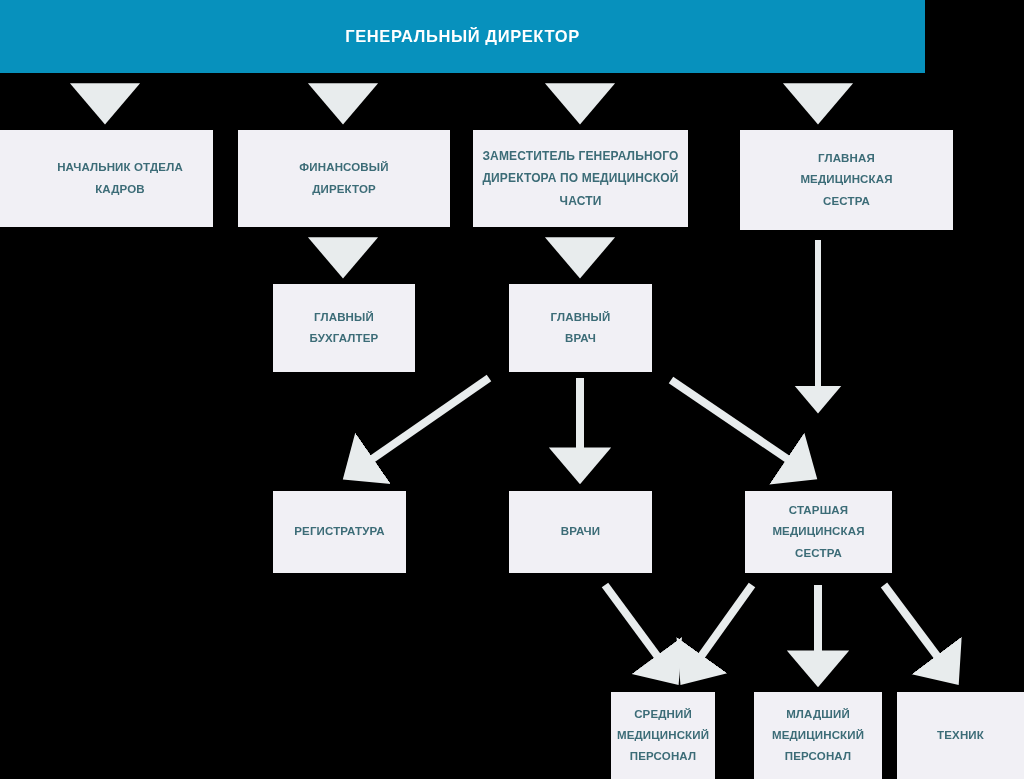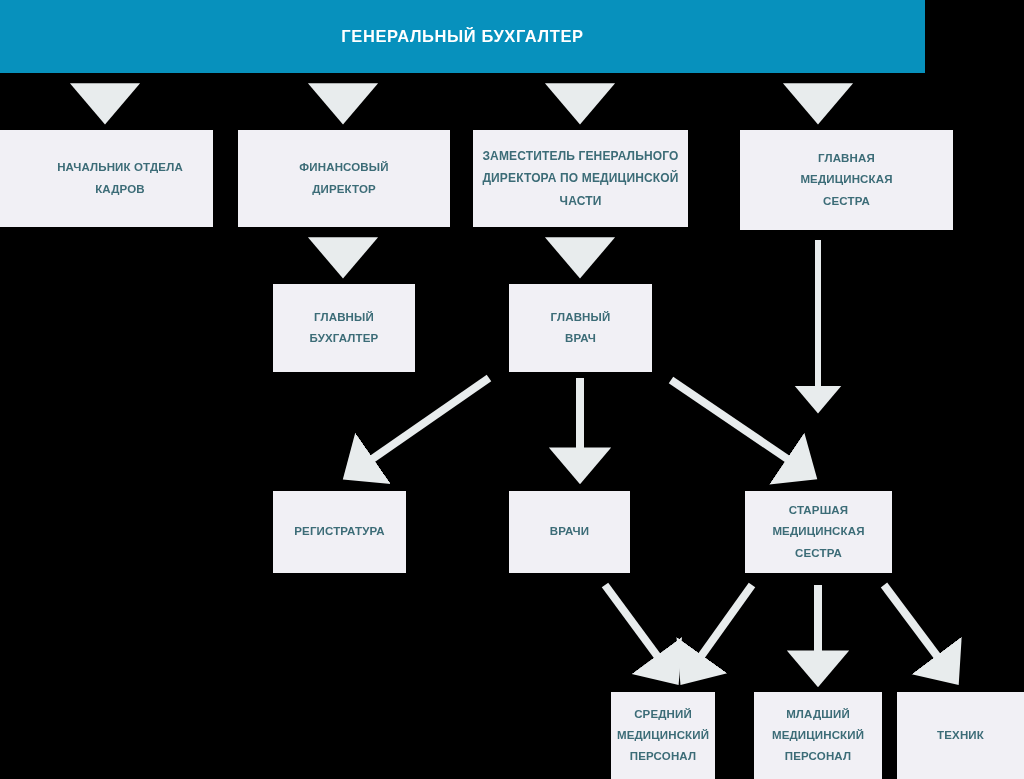--- a/index.html
+++ b/index.html
@@ -63,21 +63,21 @@
     height: 779px;
     pointer-events: none;
   }
 </style>
 </head>
 <body>
 
 <div id="chart-root">
 
   <div class="banner">
-    <span class="banner-title">ГЕНЕРАЛЬНЫЙ БУХГАЛТЕР</span>
+    <span class="banner-title">ГЕНЕРАЛЬНЫЙ ДИРЕКТОР</span>
   </div>
 
   <svg class="arrows" viewBox="0 0 1024 779" width="1024" height="779" xmlns="http://www.w3.org/2000/svg">
     <defs>
       <marker id="ahead" markerWidth="9" markerHeight="9" refX="3.2" refY="4.5" orient="auto" markerUnits="strokeWidth">
         <path d="M0,0.6 L0,8.4 L4.6,4.5 Z" fill="#e8eced"></path>
       </marker>
     </defs>
 
     <g>
@@ -154,21 +154,21 @@
   </div>
 
   <div class="node" style="left:509px; top:284px; width:143px; height:88px;">
     <span class="node-label">ГЛАВНЫЙ<br>ВРАЧ</span>
   </div>
 
   <div class="node" style="left:273px; top:491px; width:133px; height:82px;">
     <span class="node-label">РЕГИСТРАТУРА</span>
   </div>
 
-  <div class="node" style="left:509px; top:491px; width:121px; height:82px;">
+  <div class="node" style="left:509px; top:491px; width:143px; height:82px;">
     <span class="node-label">ВРАЧИ</span>
   </div>
 
   <div class="node" style="left:745px; top:491px; width:147px; height:82px;align-items:center;">
     <span class="node-label">СТАРШАЯ<br>МЕДИЦИНСКАЯ<br>СЕСТРА</span>
   </div>
 
   <div class="node" style="left:611px; top:692px; width:104px; height:87px;">
     <span class="node-label">СРЕДНИЙ<br>МЕДИЦИНСКИЙ<br>ПЕРСОНАЛ</span>
   </div>

